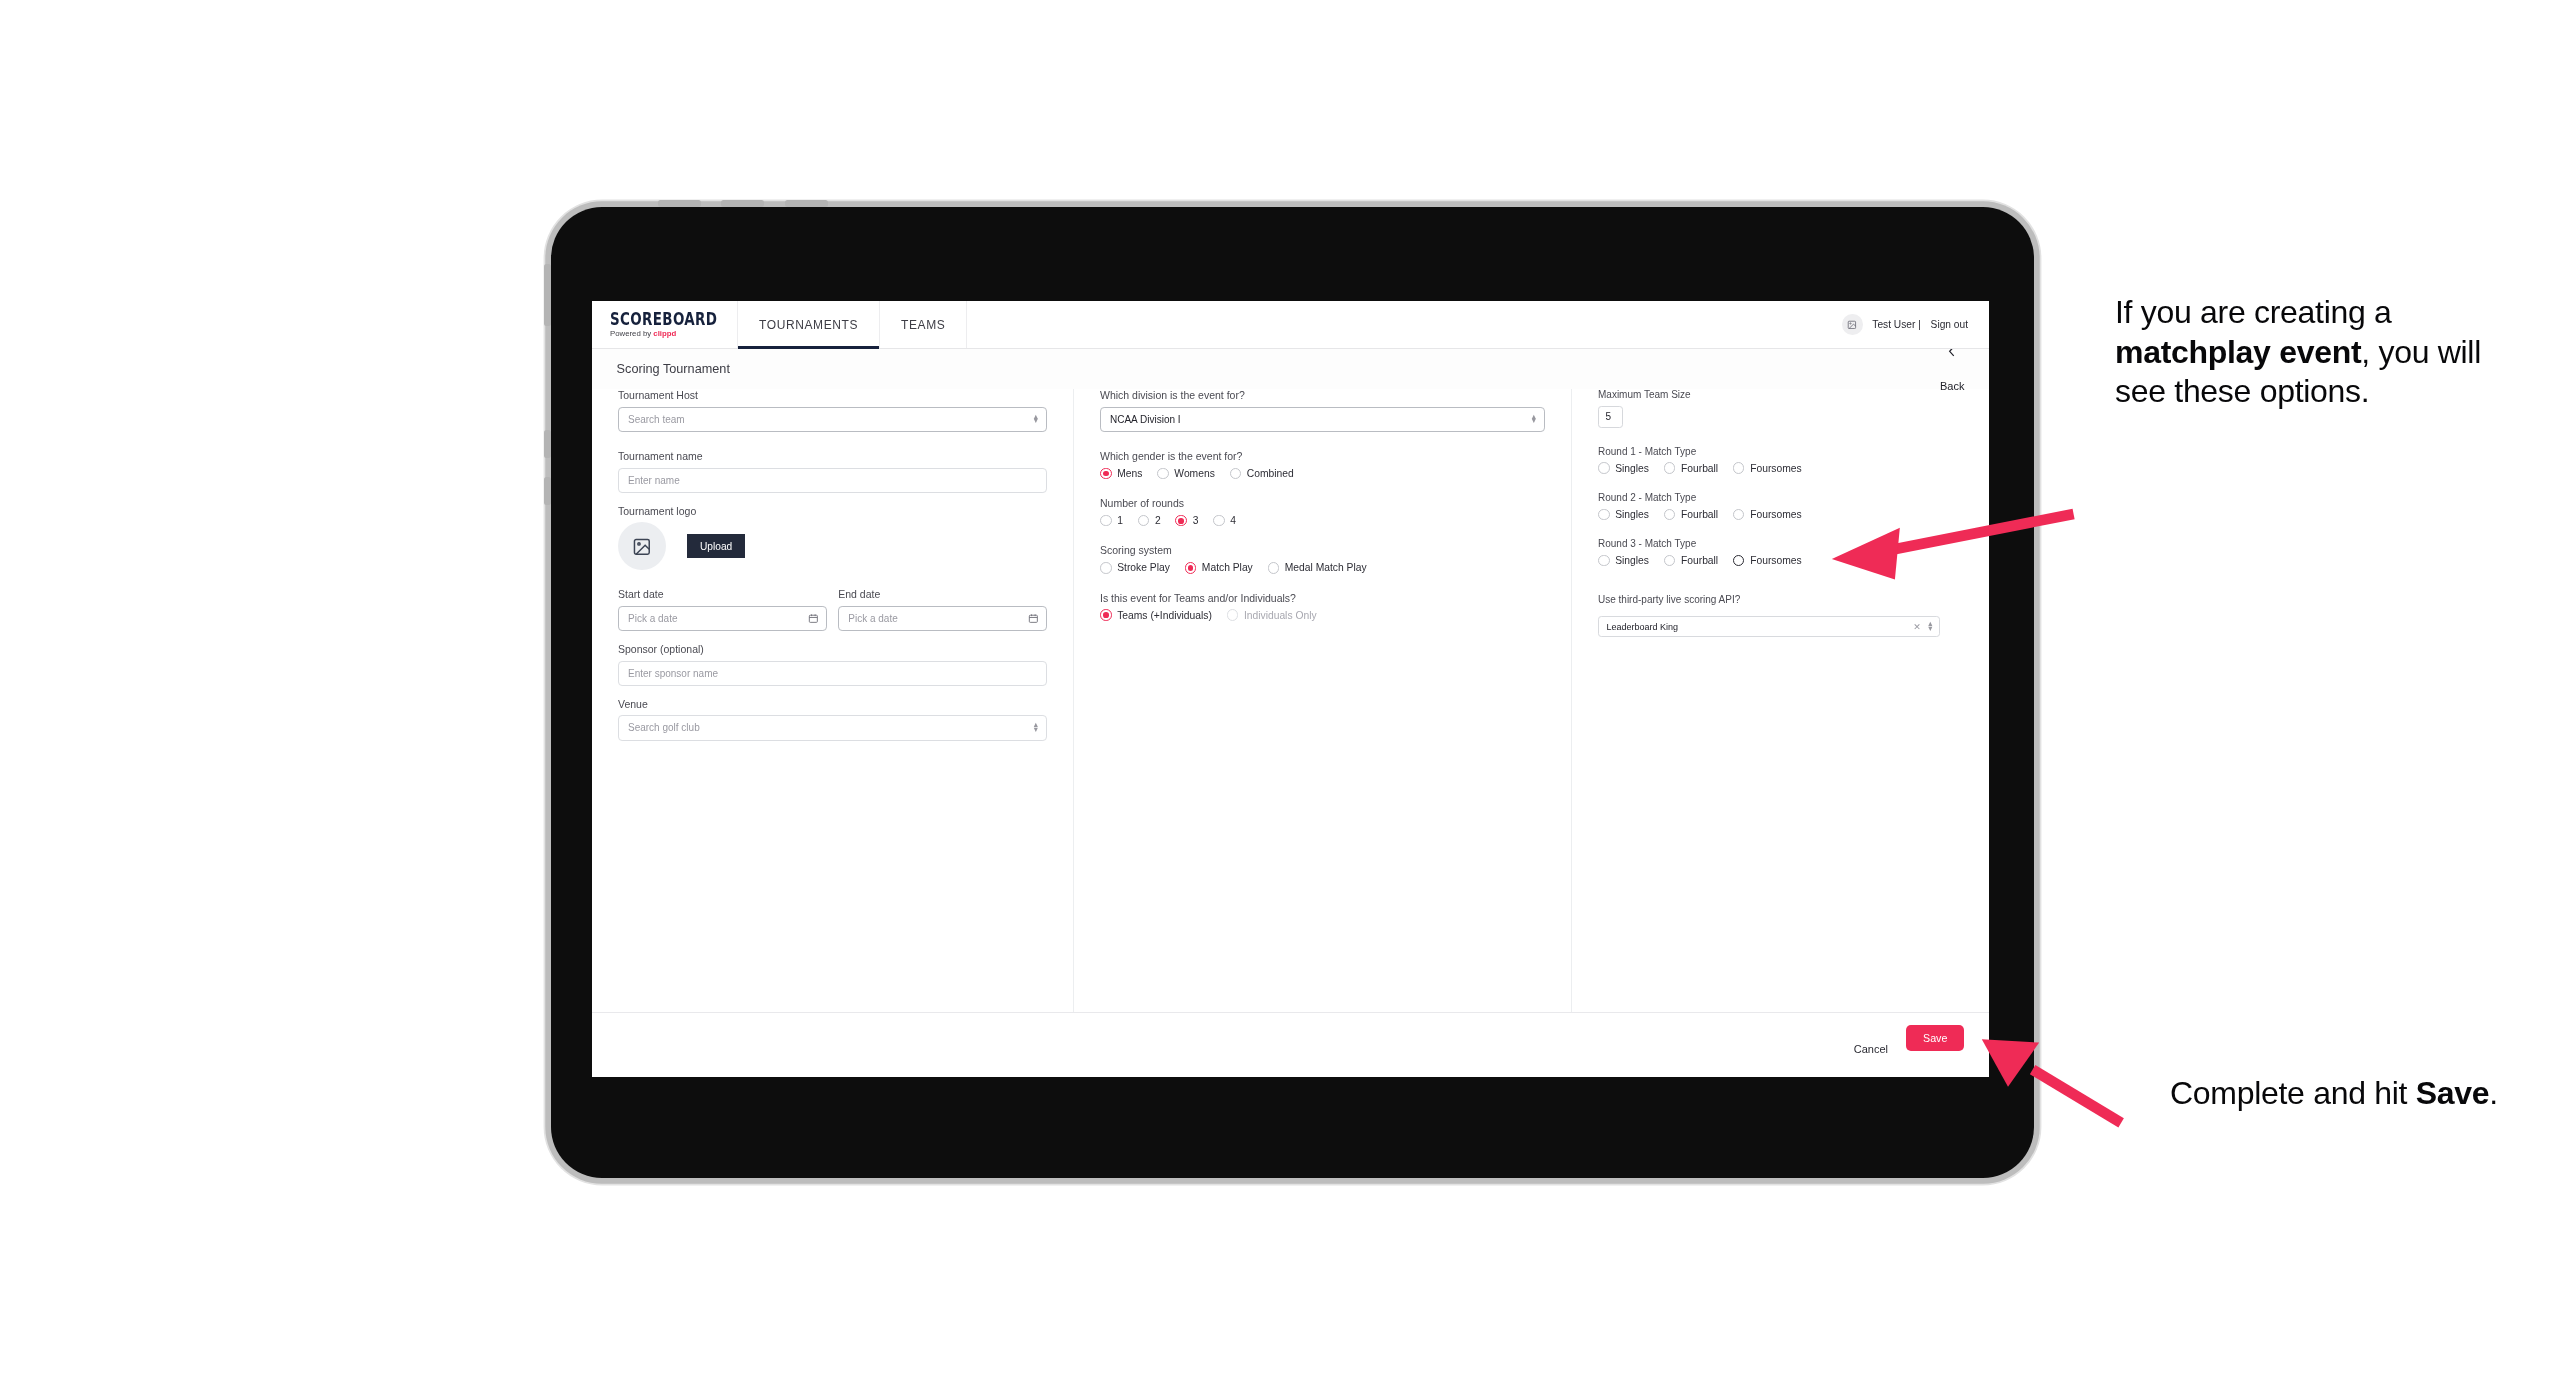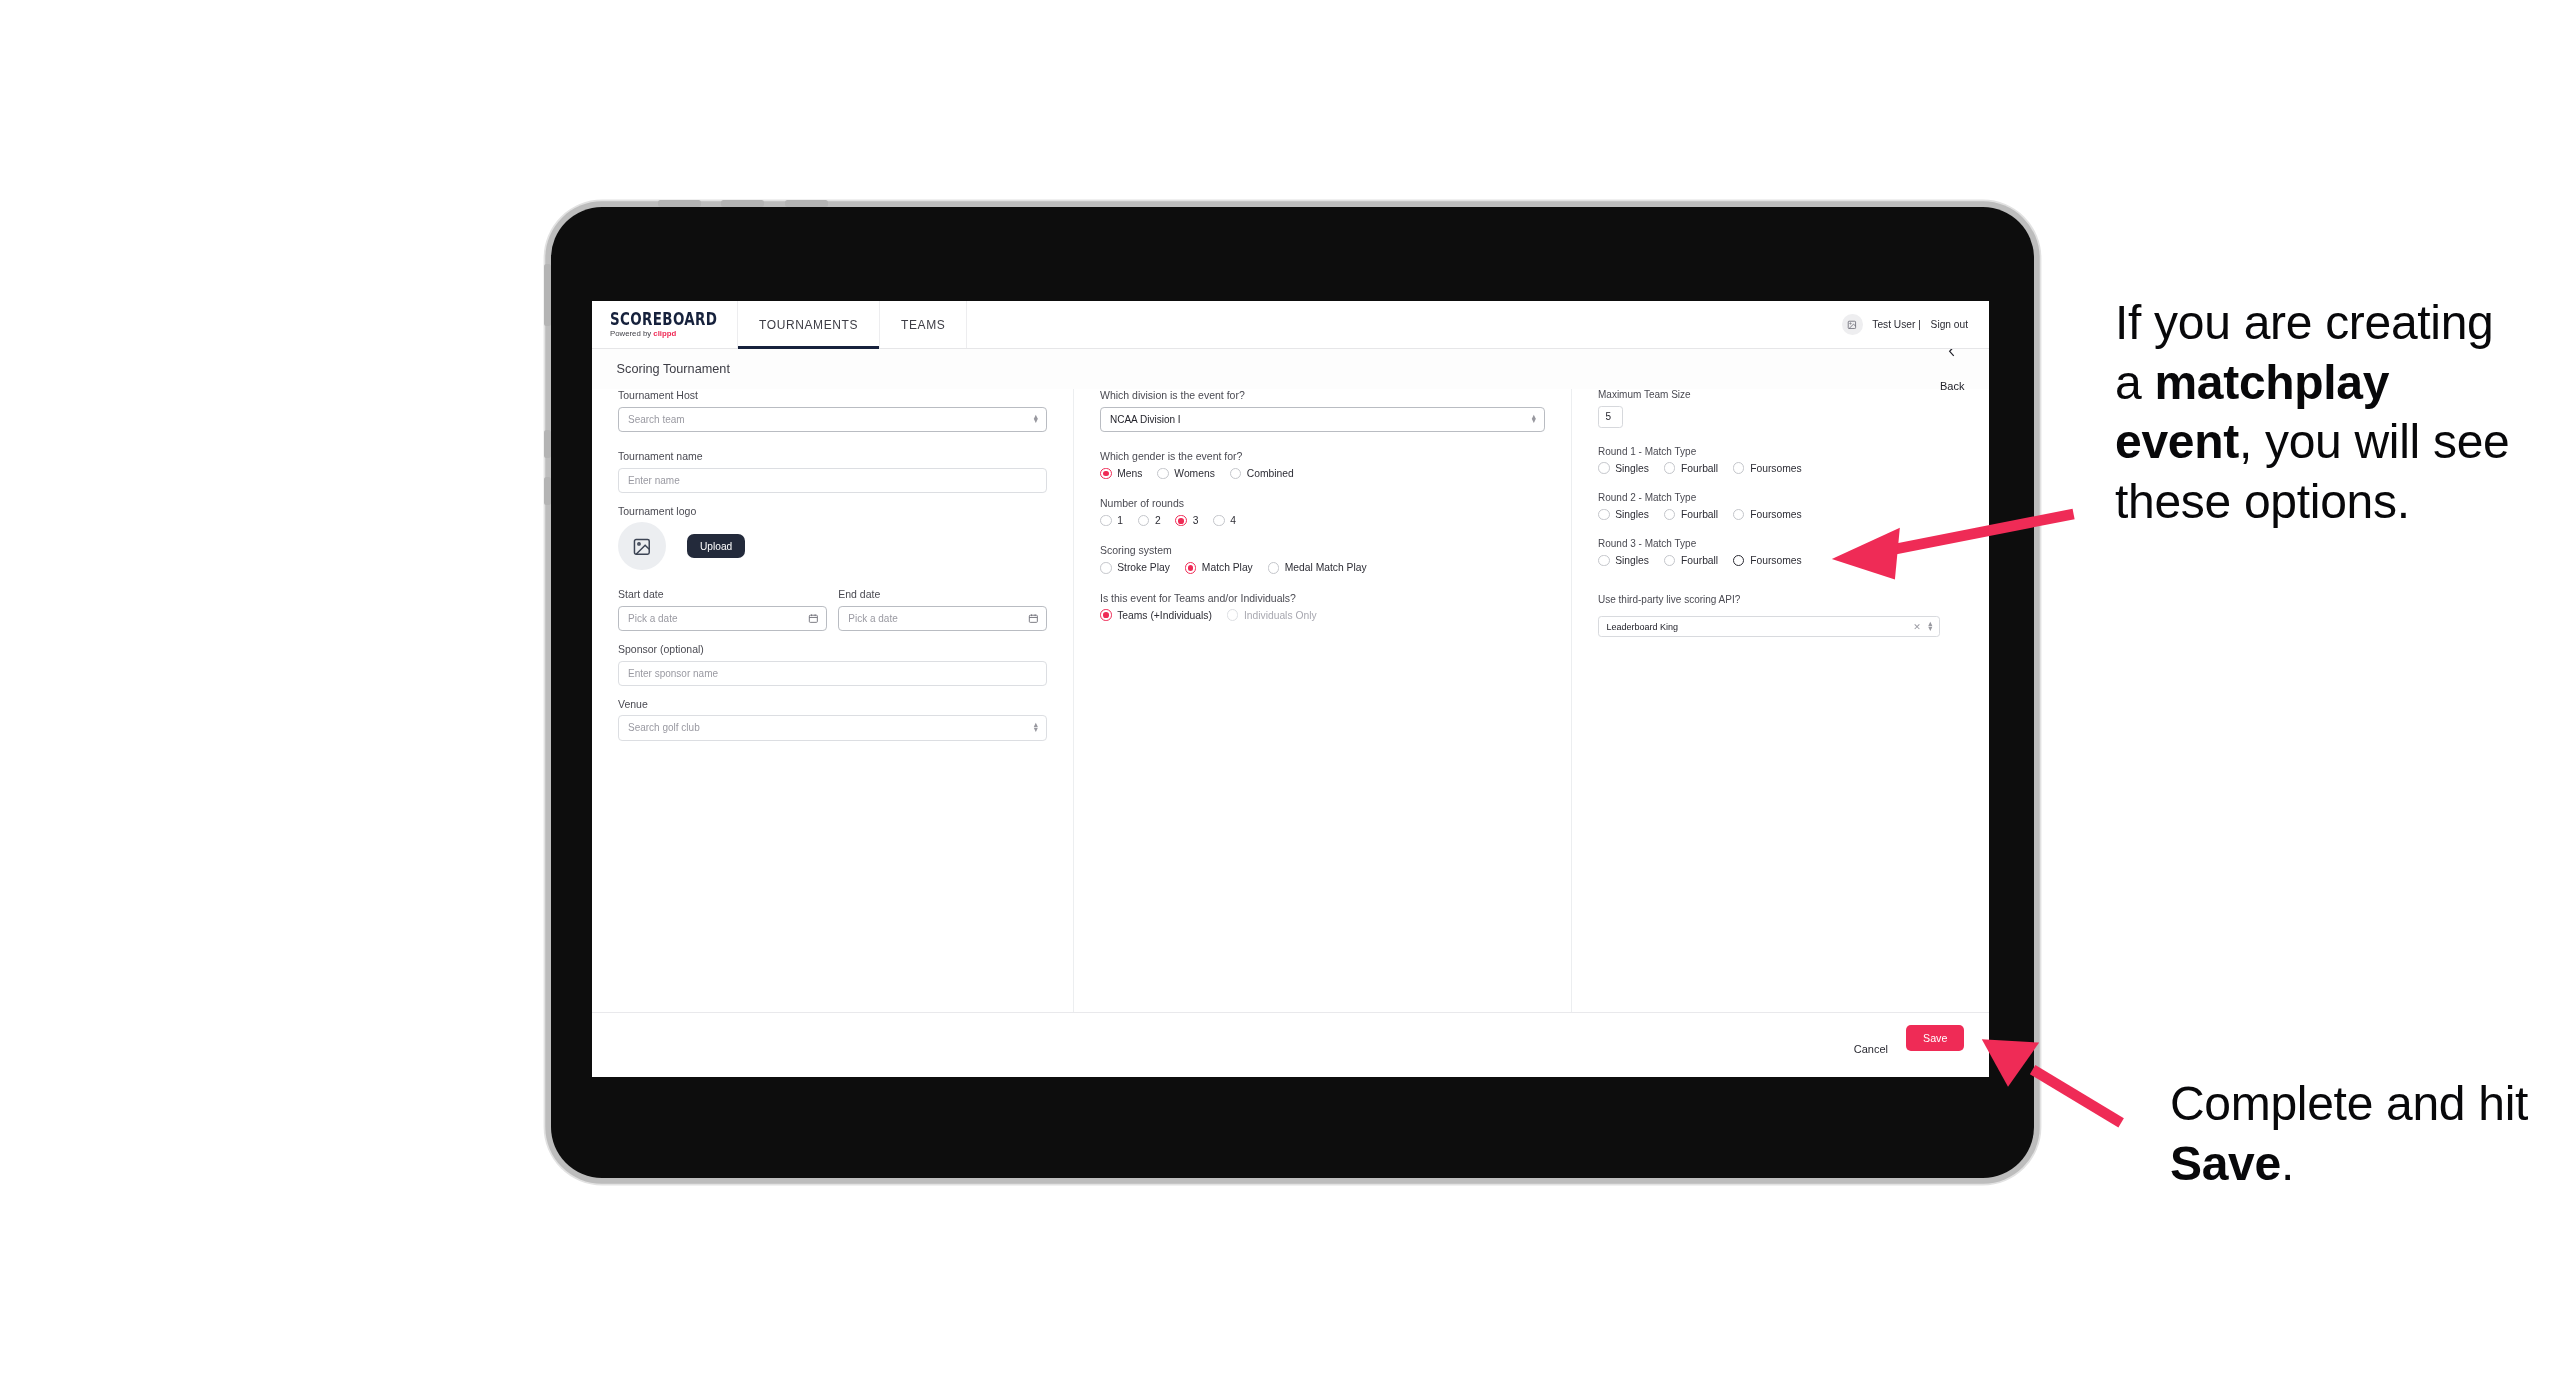--- a/index.html
+++ b/index.html
@@ -59,21 +59,21 @@
   .finput.filled{color:#24242c;}
   .finput.light{border-color:#dcdee2;}
   .gap{height:18px;}
   .gap-s{height:11.5px;}
   .chev{position:absolute;right:8.2px;display:flex;flex-direction:column;
          line-height:.55;font-size:8.2px;color:#98989f;}
 
   .logo-row{display:flex;align-items:center;gap:21px;margin-top:3.3px;}
   .logo-circle{width:48px;height:48px;border-radius:50%;background:#eceef1;
                display:flex;align-items:center;justify-content:center;}
-  .upload-btn{background:#232a3b;color:#fff;font-size:10.2px;border-radius:7px;
+  .upload-btn{background:#232a3b;color:#fff;font-size:10.2px;border-radius:0;
               padding:6.6px 13px;}
 
   .daterow{display:flex;gap:11.5px;}
   .datecol{flex:1;}
 
   
   .radiorow{display:flex;align-items:center;gap:0;flex-wrap:wrap;}
   .radio-item{display:flex;align-items:center;gap:5.7px;margin-right:14.8px;}
   .rdo{width:11.5px;height:11.5px;border-radius:50%;border:1.3px solid #c4c6cb;
        box-sizing:border-box;flex:none;position:relative;background:#fff;}
@@ -97,21 +97,21 @@
             color:#9a9aa2;font-size:9px;}
 
   
   .footer{height:50px;border-top:0.8px solid #e9e9ec;display:flex;align-items:center;
           justify-content:flex-end;gap:18px;padding-right:24.6px;background:#fff;}
   .cancel-btn{font-size:11px;color:#2b2b33;margin-top:21px;}
   .save-btn{background:#ef2b56;color:#fff;font-size:10.7px;border-radius:4.9px;
             padding:6.6px 17px;}
 
   
-  .anno{position:absolute;color:#08080a;font-size:48px;line-height:1.24;
+  .anno{position:absolute;color:#08080a;font-size:32px;line-height:1.24;
         letter-spacing:-0.3px;}
   .anno b{font-weight:bold;}
   .anno-top{left:2115px;top:293px;width:410px;}
   .anno-bot{left:2170px;top:1074px;width:377px;}
   .arrow-svg{position:absolute;left:0;top:0;width:2576px;height:1386px;
              pointer-events:none;}
 </style>
 </head>
 <body>
 

